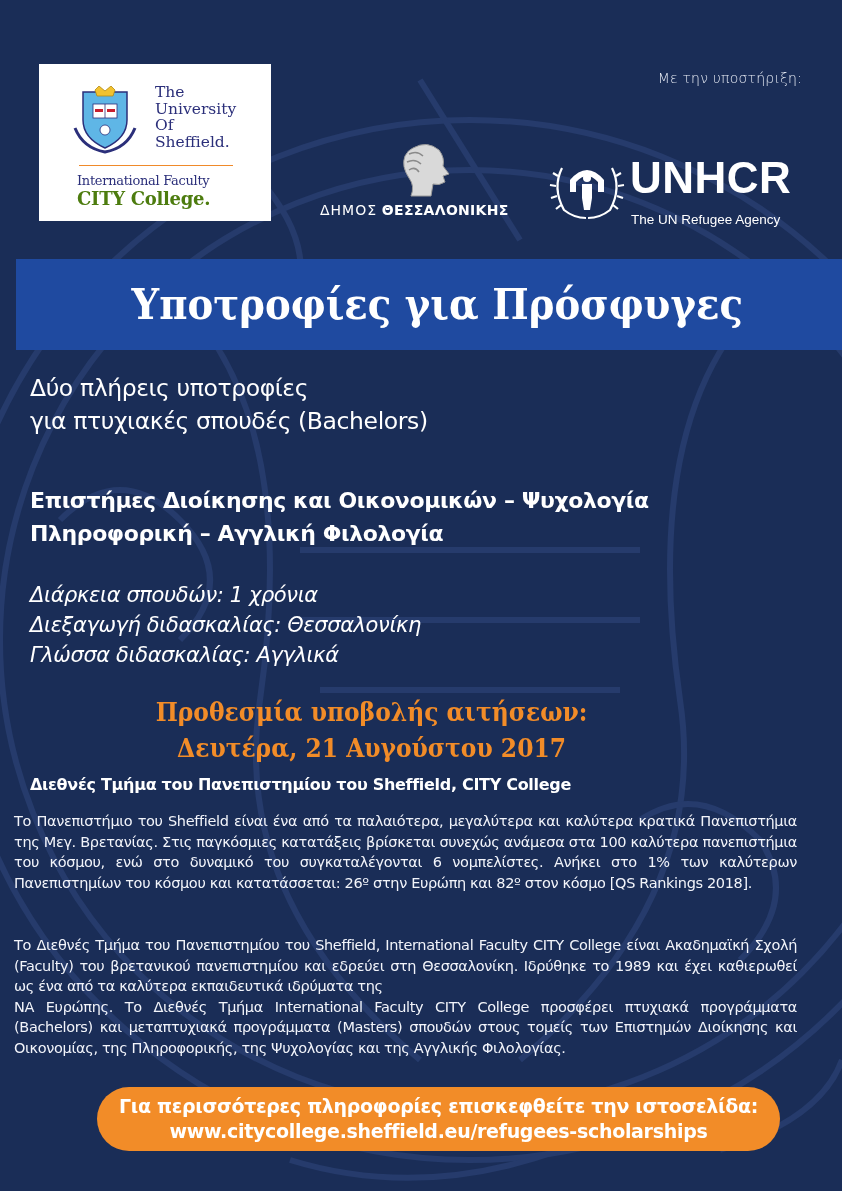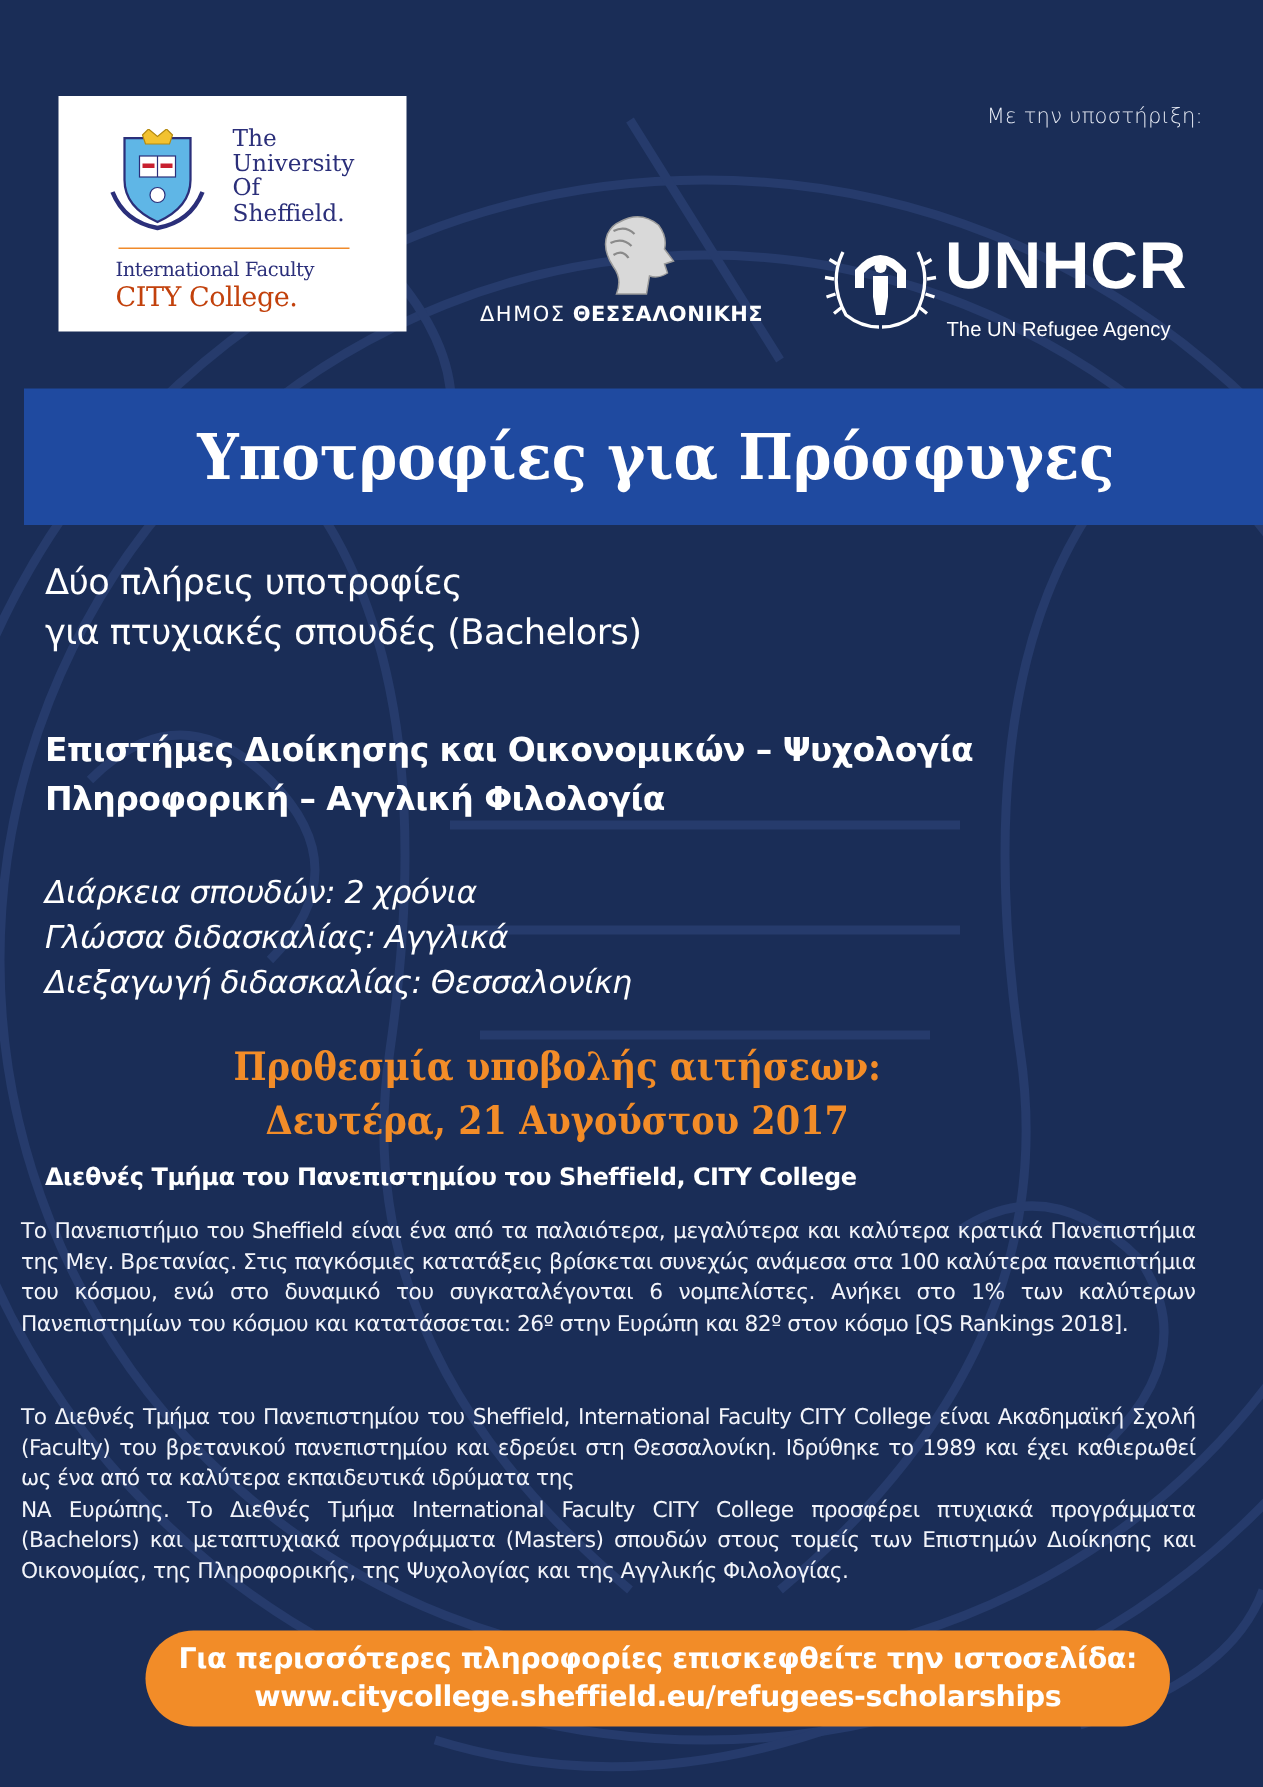--- a/index.html
+++ b/index.html
@@ -31,21 +31,21 @@
     position: absolute; left: 40px; top: 101px; width: 154px; height: 1px; background: #f08a2a;
   }
   .intl-faculty {
     position: absolute; left: 38px; top: 109px;
     font-family: "DejaVu Serif", "Liberation Serif", serif;
     color: #2b2f7a; font-size: 13px; white-space: nowrap; letter-spacing: -0.3px;
   }
   .city-college {
     position: absolute; left: 38px; top: 124px;
     font-family: "DejaVu Serif", "Liberation Serif", serif;
-    color: #c2410c; font-size: 18px; font-weight: normal; white-space: nowrap; letter-spacing: -0.3px;
+    color: #4d7c0f; font-size: 18px; font-weight: bold; white-space: nowrap; letter-spacing: -0.3px;
   }
 
   .support-label {
     right: 40px; top: 70px; font-size: 14px; font-weight: 300; color: #e8ecf5;
     letter-spacing: 0.2px;
   }
 
   
   .thess { left: 318px; top: 140px; width: 210px; height: 80px; }
   .thess-head { position: absolute; left: 81px; top: 2px; width: 52px; height: 56px; }
@@ -183,23 +183,23 @@
   <div>Δύο πλήρεις υποτροφίες</div>
   <div>για πτυχιακές σπουδές (Bachelors)</div>
 </div>
 
 <div class="abs fields">
   <div>Επιστήμες Διοίκησης και Οικονομικών – Ψυχολογία</div>
   <div>Πληροφορική – Αγγλική Φιλολογία</div>
 </div>
 
 <div class="abs details">
-  <div>Διάρκεια σπουδών: 2 χρόνια</div>
+  <div>Διάρκεια σπουδών: 1 χρόνια</div>
+  <div>Διεξαγωγή διδασκαλίας: Θεσσαλονίκη</div>
   <div>Γλώσσα διδασκαλίας: Αγγλικά</div>
-  <div>Διεξαγωγή διδασκαλίας: Θεσσαλονίκη</div>
 </div>
 
 <div class="abs deadline">
   <div>Προθεσμία υποβολής αιτήσεων:</div>
   <div>Δευτέρα, 21 Αυγούστου 2017</div>
 </div>
 
 <div class="abs dept-title">Διεθνές Τμήμα του Πανεπιστημίου του Sheffield, CITY College</div>
 <div class="abs para para1">Το Πανεπιστήμιο του Sheffield είναι ένα από τα παλαιότερα, μεγαλύτερα και καλύτερα κρατικά Πανεπιστήμια της Μεγ. Βρετανίας. Στις παγκόσμιες κατατάξεις βρίσκεται συνεχώς ανάμεσα στα 100 καλύτερα πανεπιστήμια του κόσμου, ενώ στο δυναμικό του συγκαταλέγονται 6 νομπελίστες. Ανήκει στο 1% των καλύτερων Πανεπιστημίων του κόσμου και κατατάσσεται: 26º στην Ευρώπη και 82º στον κόσμο [QS Rankings 2018].</div>
 <div class="abs para para2">

